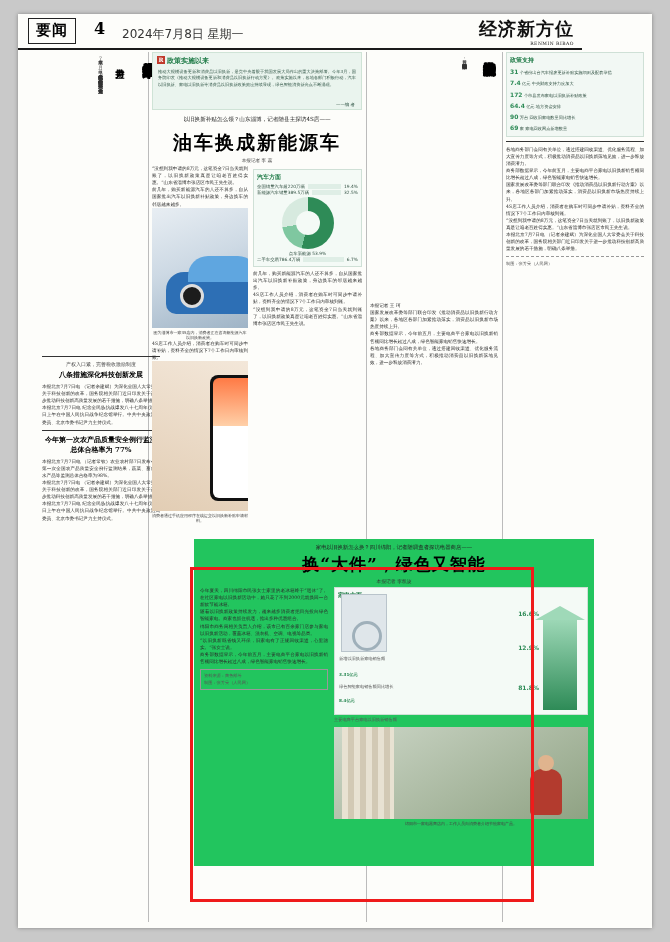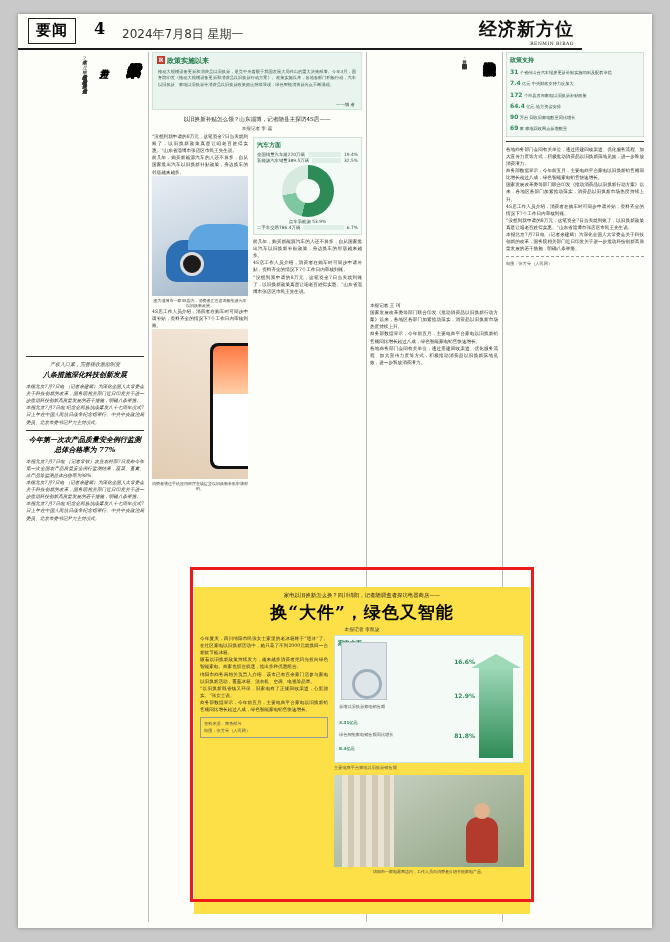--- a/index.html
+++ b/index.html
@@ -55,21 +55,21 @@
     font-family:"DejaVu Serif","Liberation Serif",serif;
     word-break:break-all;
   }
   .sub-h{
     font-size:7px;font-weight:bold;text-align:center;margin:3px 0;
     font-family:"DejaVu Serif","Liberation Serif",serif;
   }
   .kicker{font-size:5px;color:#444;text-align:center;margin:2px 0;}
   .byline{font-size:4.6px;color:#444;text-align:center;margin:2px 0;}
   
-  #col1{left:8px;width:118px;height:870px;font-style:italic;}
+  #col1{left:24px;width:118px;height:870px;}
   .c1-head{position:relative;height:300px;}
   .c1-head .vtitle{position:absolute;right:2px;top:0;height:288px;font-size:14px;}
   .c1-head .vsub{position:absolute;right:34px;top:10px;height:120px;font-size:9px;
     writing-mode:vertical-rl;text-orientation:upright;font-weight:bold;
     font-family:"DejaVu Serif","Liberation Serif",serif;}
   .c1-head .vmini{position:absolute;right:56px;top:4px;height:200px;font-size:4.6px;
     writing-mode:vertical-rl;text-orientation:upright;color:#333;line-height:1.7;
     font-family:"DejaVu Serif","Liberation Serif",serif;}
   
   #col2{left:134px;width:210px;height:870px;}
@@ -118,21 +118,21 @@
   #col4{left:488px;width:138px;height:870px;}
   .policy-box{border:1px solid #cfe0d6;background:#f2f8f4;padding:3px;}
   .pb-title{font-size:6px;font-weight:bold;color:#1e7a46;}
   .pb-item{font-size:4.2px;color:#2f4f40;line-height:1.5;margin-top:2px;}
   .pb-num{color:#2e8b57;font-weight:bold;font-size:6px;}
   
   .redbox{
     position:absolute;left:172px;top:553px;width:344px;height:335px;
     border:3px solid #ef1b1b;box-sizing:border-box;
   }
-  .inner-feature{position:absolute;left:176px;top:573px;width:336px;height:327px;background:#fde047;}
+  .inner-feature{position:absolute;left:176px;top:525px;width:400px;height:327px;background:#22c55e;}
   .if-kicker{font-size:5.4px;text-align:center;margin:5px 0 2px;color:#222;
     font-family:"DejaVu Serif","Liberation Serif",serif;}
   .if-title{font-size:17px;font-weight:bold;text-align:center;letter-spacing:1px;
     font-family:"DejaVu Serif","Liberation Serif",serif;margin:2px 0;}
   .if-byline{font-size:4.8px;text-align:center;color:#333;margin-bottom:3px;}
   .if-cols{display:flex;gap:6px;padding:0 6px;}
   .if-left{width:128px;}
   .if-right{flex:1;position:relative;}
   .chartbox{border:1px solid #cfe0d6;background:#f4faf6;padding:3px;position:relative;height:120px;}
   .cb-title{font-size:6px;font-weight:bold;color:#1e7a46;}
@@ -190,20 +190,21 @@
   <div class="col" id="col2">
     <div class="eco-banner">
       <div class="eco-tag">
         <span class="sq">R</span><span>政策实施以来</span>
       </div>
       <div class="eco-body">推动大规模设备更新和消费品以旧换新，是党中央着眼于我国发展大局作出的重大决策部署。今年3月，国务院印发《推动大规模设备更新和消费品以旧换新行动方案》。政策实施以来，各地各部门积极行动，汽车以旧换新、家电以旧换新等消费品以旧换新政策效应持续显现，绿色智能消费新亮点不断涌现。</div>
       <div class="eco-sign">——编 者</div>
     </div>
 
     <div class="if-kicker" style="font-size:5.6px;margin-top:6px;">以旧换新补贴怎么领？山东淄博，记者随县主探访4S店——</div>
+    <div class="feature-title">油车换成新能源车</div>
     <div class="byline">本报记者 李 蕊</div>
 
     <div style="display:flex;gap:5px;">
       <div style="width:96px;">
         <div class="body-text">“没想到我申请的8万元，这笔资金7日当天就到账了，以旧换新政策真是让咱老百姓得实惠。”山东省淄博市张店区市民王先生说。</div>
         <div class="body-text">前几年，购买新能源汽车的人还不算多，自从国家推出汽车以旧换新补贴政策，身边换车的邻居越来越多。</div>
         <div class="photo car-photo">
           <div class="car-shape">
             <div class="car-wheel" style="left:14px;"></div>
 

